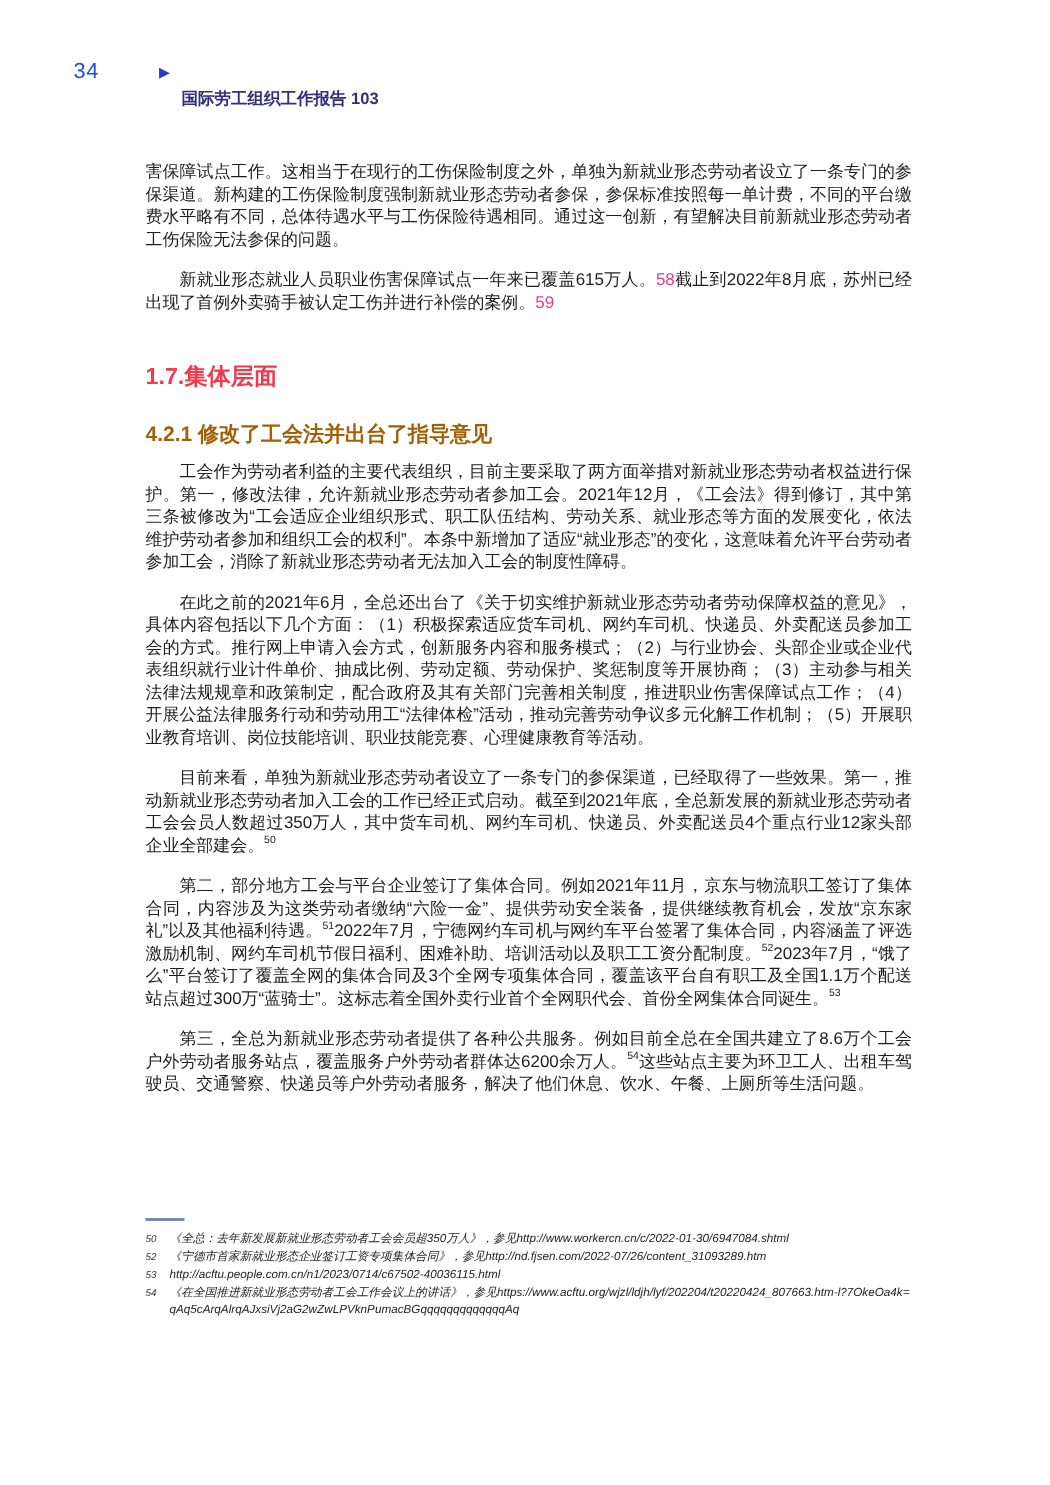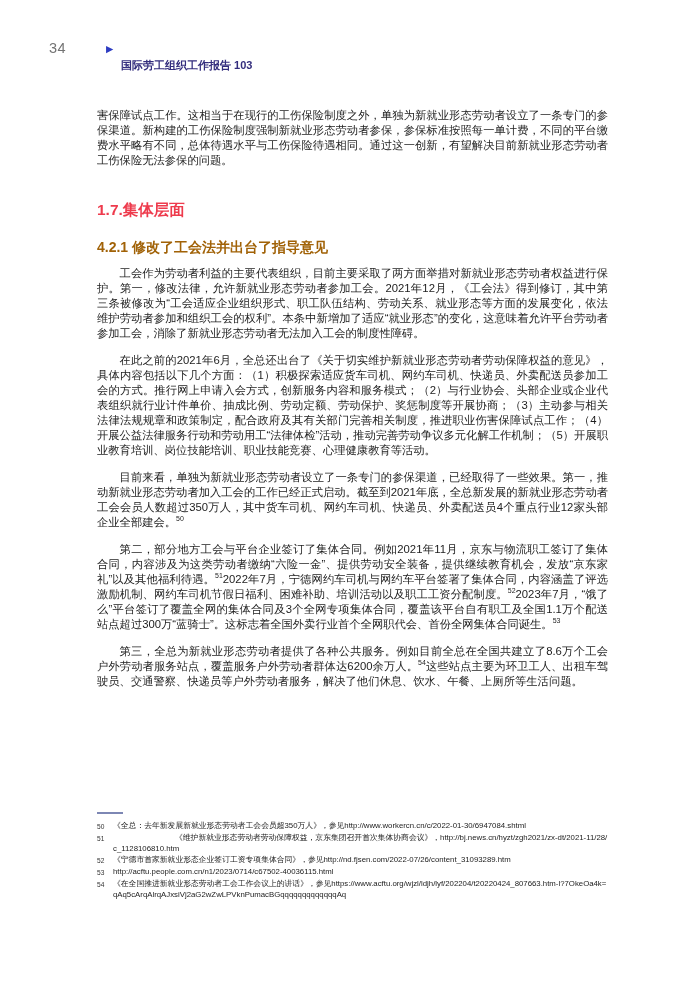--- a/index.html
+++ b/index.html
@@ -5,57 +5,58 @@
   html,body { margin:0; padding:0; }
   body {
     width:700px; height:990px; background:#ffffff;
     font-family:"Liberation Sans","DejaVu Sans",sans-serif;
     position:relative; overflow:hidden;
   }
   .page { position:absolute; inset:0; background:#fff; }
 
   
   .page-header { position:absolute; top:40px; left:0; width:700px; height:22px; }
-  .page-num { position:absolute; left:49px; top:0; font-size:14.5px; color:#737373; letter-spacing:0.5px; }
+  .page-num { position:absolute; left:49px; top:0; font-size:14.5px; color:#1d4ed8; letter-spacing:0.5px; }
   .hdr-arrow { position:absolute; left:106px; top:3px; font-size:9.5px; color:#2d3cc2; }
   .hdr-title { position:absolute; left:121px; top:18px; font-size:11px; font-weight:bold; color:#332d7d; }
 
   
   .content { position:absolute; left:97px; top:108px; width:511px; color:#1d1d1d; }
   .para {
     font-size:11.3px; line-height:15px; text-align:justify; text-justify:inter-ideograph;
     margin:0 0 12px 0; text-indent:2em; word-break:break-all;
   }
   .para.no-indent { text-indent:0; }
   .h-red  { font-size:15.5px; font-weight:bold; color:#ee3b4d; margin:32px 0 18px 0; line-height:19px; }
   .h-blue { font-size:14px; font-weight:bold; color:#a16207; margin:20px 0 10px 0; line-height:17px; }
   .ref-pink { color:#e83a93; }
   .fn-sup { vertical-align:super; font-size:7px; line-height:0; }
 
   
-  .footnotes { position:absolute; left:97px; top:812px; width:511px; color:#222; }
+  .footnotes { position:absolute; left:97px; top:812px; width:511px; color:#222;font-style:italic; }
   .fn-rule { width:26px; border-top:2px solid #7d87b4; margin-bottom:7px; }
   .fn-row { display:flex; align-items:flex-start; margin-bottom:1px; }
   .fn-num { flex:0 0 16px; font-size:6.6px; line-height:10px; padding-top:1px; color:#333; }
   .fn-text { flex:1; font-size:7.8px; line-height:10.5px; word-break:break-all; text-align:left; }
   .fn-text.fn-indent { text-indent:62px; }
 </style>
 </head>
 <body>
 
 <div class="page">
 
   <div class="page-header">
     <span class="page-num">34</span>
     <span class="hdr-arrow">▶</span>
     <span class="hdr-title">国际劳工组织工作报告 103</span>
   </div>
 
   <div class="content">
     <p class="para no-indent">害保障试点工作。这相当于在现行的工伤保险制度之外，单独为新就业形态劳动者设立了一条专门的参保渠道。新构建的工伤保险制度强制新就业形态劳动者参保，参保标准按照每一单计费，不同的平台缴费水平略有不同，总体待遇水平与工伤保险待遇相同。通过这一创新，有望解决目前新就业形态劳动者工伤保险无法参保的问题。</p>
+    <p class="para"><span>新就业形态就业人员职业伤害保障试点一年来已覆盖615万人。</span><span class="ref-pink">58</span><span>截止到2022年8月底，苏州已经出现了首例外卖骑手被认定工伤并进行补偿的案例。</span><span class="ref-pink">59</span></p>
 
     <h1 class="h-red">1.7.集体层面</h1>
     <h2 class="h-blue">4.2.1 修改了工会法并出台了指导意见</h2>
 
     <p class="para">工会作为劳动者利益的主要代表组织，目前主要采取了两方面举措对新就业形态劳动者权益进行保护。第一，修改法律，允许新就业形态劳动者参加工会。2021年12月，《工会法》得到修订，其中第三条被修改为“工会适应企业组织形式、职工队伍结构、劳动关系、就业形态等方面的发展变化，依法维护劳动者参加和组织工会的权利”。本条中新增加了适应“就业形态”的变化，这意味着允许平台劳动者参加工会，消除了新就业形态劳动者无法加入工会的制度性障碍。</p>
     <p class="para">在此之前的2021年6月，全总还出台了《关于切实维护新就业形态劳动者劳动保障权益的意见》，具体内容包括以下几个方面：（1）积极探索适应货车司机、网约车司机、快递员、外卖配送员参加工会的方式。推行网上申请入会方式，创新服务内容和服务模式；（2）与行业协会、头部企业或企业代表组织就行业计件单价、抽成比例、劳动定额、劳动保护、奖惩制度等开展协商；（3）主动参与相关法律法规规章和政策制定，配合政府及其有关部门完善相关制度，推进职业伤害保障试点工作；（4）开展公益法律服务行动和劳动用工“法律体检”活动，推动完善劳动争议多元化解工作机制；（5）开展职业教育培训、岗位技能培训、职业技能竞赛、心理健康教育等活动。</p>
 
 
     <p class="para"><span>目前来看，单独为新就业形态劳动者设立了一条专门的参保渠道，已经取得了一些效果。第一，推动新就业形态劳动者加入工会的工作已经正式启动。截至到2021年底，全总新发展的新就业形态劳动者工会会员人数超过350万人，其中货车司机、网约车司机、快递员、外卖配送员4个重点行业12家头部企业全部建会。</span><span class="fn-sup">50</span></p>
     <p class="para"><span>第二，部分地方工会与平台企业签订了集体合同。例如2021年11月，京东与物流职工签订了集体合同，内容涉及为这类劳动者缴纳“六险一金”、提供劳动安全装备，提供继续教育机会，发放“京东家礼”以及其他福利待遇。</span><span class="fn-sup">51</span><span>2022年7月，宁德网约车司机与网约车平台签署了集体合同，内容涵盖了评选激励机制、网约车司机节假日福利、困难补助、培训活动以及职工工资分配制度。</span><span class="fn-sup">52</span><span>2023年7月，“饿了么”平台签订了覆盖全网的集体合同及3个全网专项集体合同，覆盖该平台自有职工及全国1.1万个配送站点超过300万“蓝骑士”。这标志着全国外卖行业首个全网职代会、首份全网集体合同诞生。</span><span class="fn-sup">53</span></p>
@@ -63,24 +64,20 @@
   </div>
 
   <div class="footnotes">
     <div class="fn-rule"></div>
     <div id="fn-list">
         <div class="fn-row">
           <span class="fn-num">50</span>
           <span class="fn-text">《全总：去年新发展新就业形态劳动者工会会员超350万人》，参见http://www.workercn.cn/c/2022-01-30/6947084.shtml</span>
         </div>
         <div class="fn-row">
-          <span class="fn-num">51</span>
-          <span class="fn-text fn-indent">《维护新就业形态劳动者劳动保障权益，京东集团召开首次集体协商会议》，http://bj.news.cn/hyzt/zgh2021/zx-dt/2021-11/28/c_1128106810.htm</span>
-        </div>
-        <div class="fn-row">
           <span class="fn-num">52</span>
           <span class="fn-text">《宁德市首家新就业形态企业签订工资专项集体合同》，参见http://nd.fjsen.com/2022-07/26/content_31093289.htm</span>
         </div>
         <div class="fn-row">
           <span class="fn-num">53</span>
           <span class="fn-text">http://acftu.people.com.cn/n1/2023/0714/c67502-40036115.html</span>
         </div>
         <div class="fn-row">
           <span class="fn-num">54</span>
           <span class="fn-text">《在全国推进新就业形态劳动者工会工作会议上的讲话》，参见https://www.acftu.org/wjzl/ldjh/lyf/202204/t20220424_807663.htm-l?7OkeOa4k=qAq5cArqAlrqAJxsiVj2aG2wZwLPVknPumacBGqqqqqqqqqqqqqAq</span>

